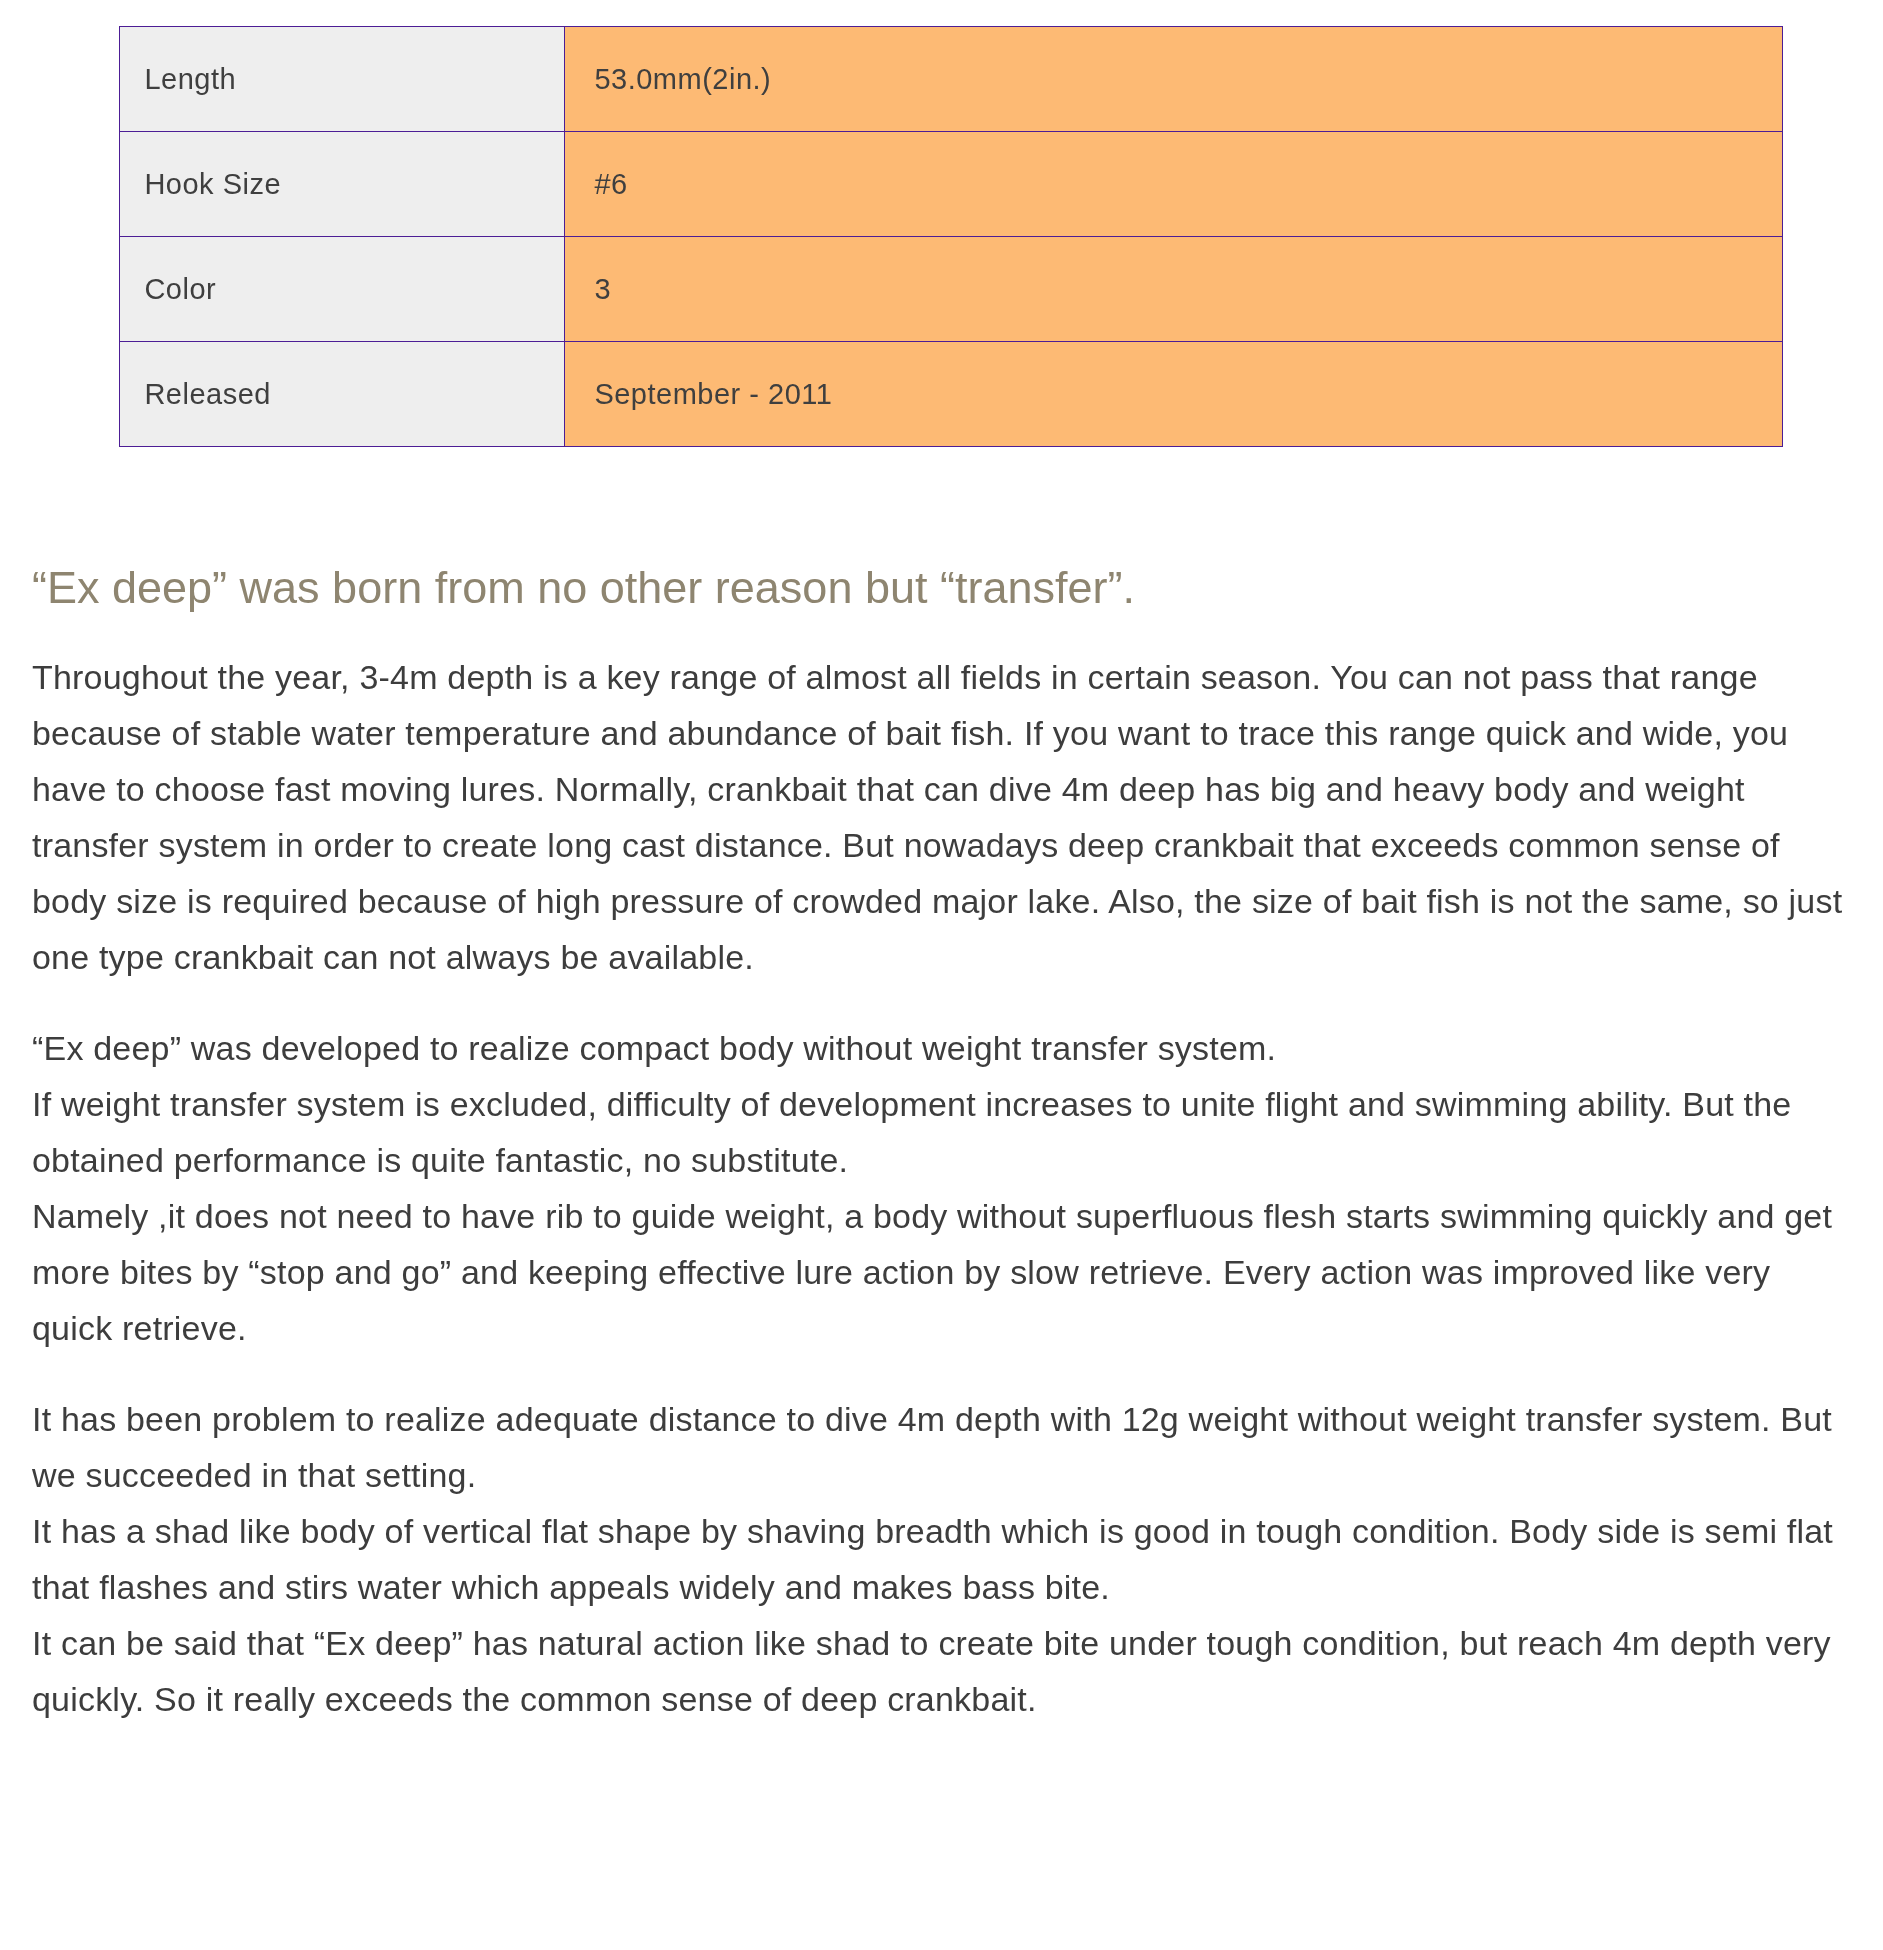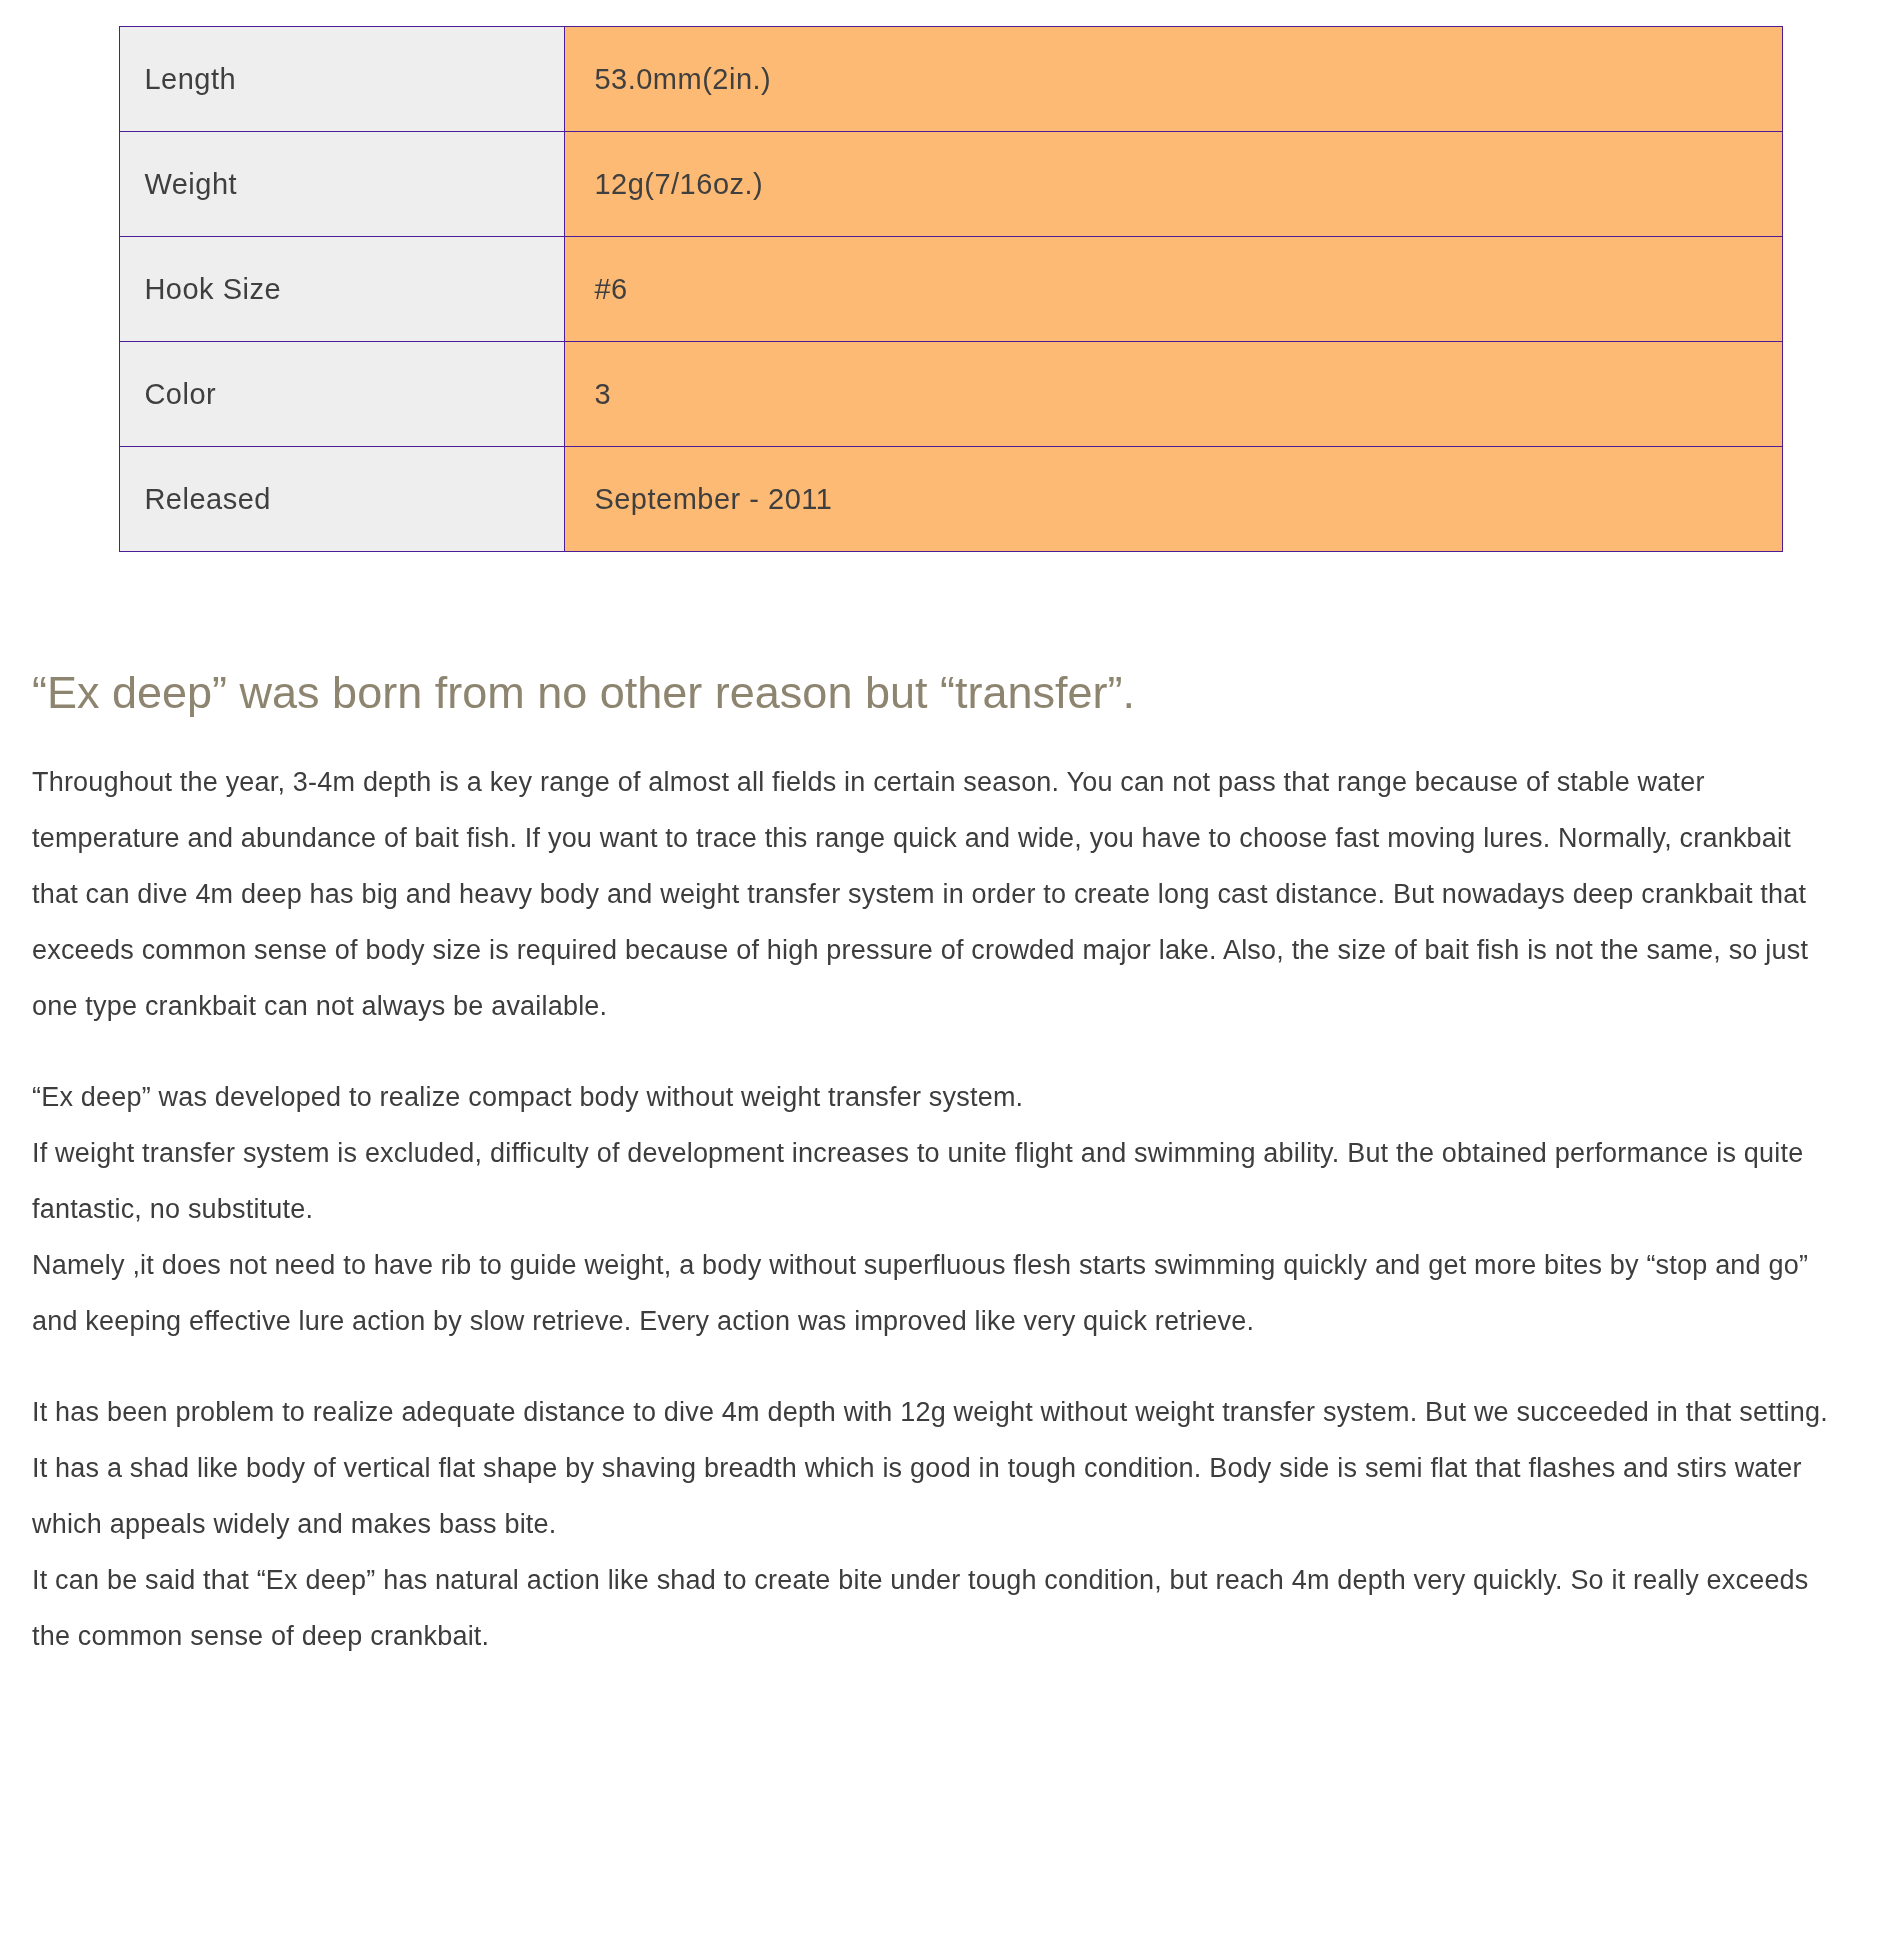--- a/index.html
+++ b/index.html
@@ -43,41 +43,37 @@
   .article-heading {
     margin: 115px 0 0 0;
     font-size: 45px;
     font-weight: normal;
     color: #8e8570;
     letter-spacing: 0;
     line-height: 1.15;
   }
   .para {
     white-space: pre-line;
-    font-size: 27px;
+    font-size: 34px;
     line-height: 56px;
     color: #3d3d3d;
     margin: 35px 4px 0 0;
     letter-spacing: 0.2px;
   }
 </style>
 </head>
 <body>
 
 <div class="page">
 
   <table class="spec-table">
     <tbody>
       <tr>
         <td class="cell-label">Length</td>
         <td class="cell-value">53.0mm(2in.)</td>
-      </tr>
-      <tr>
-        <td class="cell-label">Weight</td>
-        <td class="cell-value">12g(7/16oz.)</td>
       </tr>
       <tr>
         <td class="cell-label">Hook Size</td>
         <td class="cell-value">#6</td>
       </tr>
       <tr>
         <td class="cell-label">Color</td>
         <td class="cell-value">3</td>
       </tr>
       <tr>

